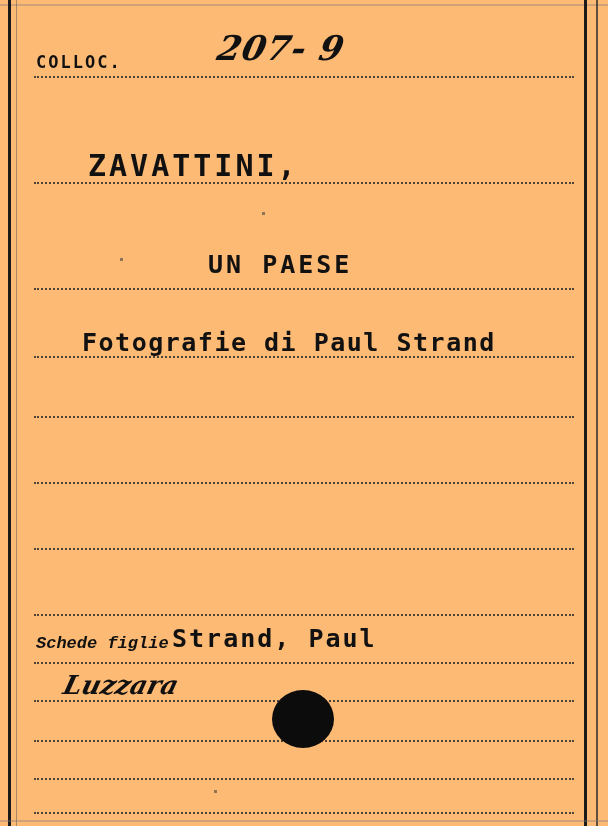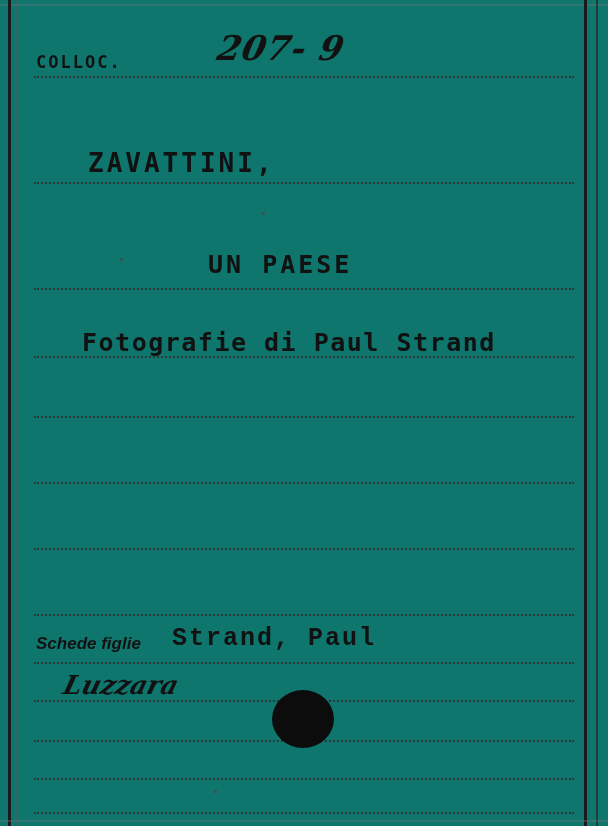--- a/index.html
+++ b/index.html
@@ -11,21 +11,21 @@
     width: 608px;
     height: 826px;
     font-family: "DejaVu Sans Mono", monospace;
     overflow: hidden;
   }
 
   #card {
     position: relative;
     width: 608px;
     height: 826px;
-    background: #0f766e;
+    background: #fdba74;
     overflow: hidden;
   }
 
   
   .edge-left {
     position: absolute;
     left: 8px; top: 0;
     width: 3px; height: 826px;
     background: #1a1a1a;
   }
@@ -81,29 +81,28 @@
     white-space: pre;
     letter-spacing: 1px;
   }
   .colloc-label {
     font-size: 17px;
     font-family: "DejaVu Sans Mono", monospace;
     letter-spacing: 2px;
     font-weight: 600;
   }
   .mono-big {
-    font-size: 26px;
+    font-size: 30px;
     letter-spacing: 3px;
     font-weight: 600;
   }
   .mono-mid {
     font-size: 25px;
     letter-spacing: 2px;
     font-weight: 600;
-    font-family: Liberation Mono, monospace;
   }
   .mono-title {
     font-size: 25px;
     letter-spacing: 3px;
     font-weight: 700;
   }
   .mono-sub {
     font-size: 25px;
     letter-spacing: 1.5px;
     font-weight: 700;
@@ -113,21 +112,21 @@
     font-style: italic;
     font-weight: 700;
     color: #111;
   }
   .hand-colloc {
     font-size: 34px;
     letter-spacing: 1px;
     transform: skewX(-12deg);
   }
   .schede-label {
-    font-family: Liberation Sans, sans-serif;
+    font-family: Liberation Mono, monospace;
     font-style: italic;
     font-weight: 700;
     font-size: 17px;
     letter-spacing: 0px;
   }
   .hand-luzzara {
     font-size: 26px;
     letter-spacing: 0px;
     transform: skewX(-14deg);
   }

